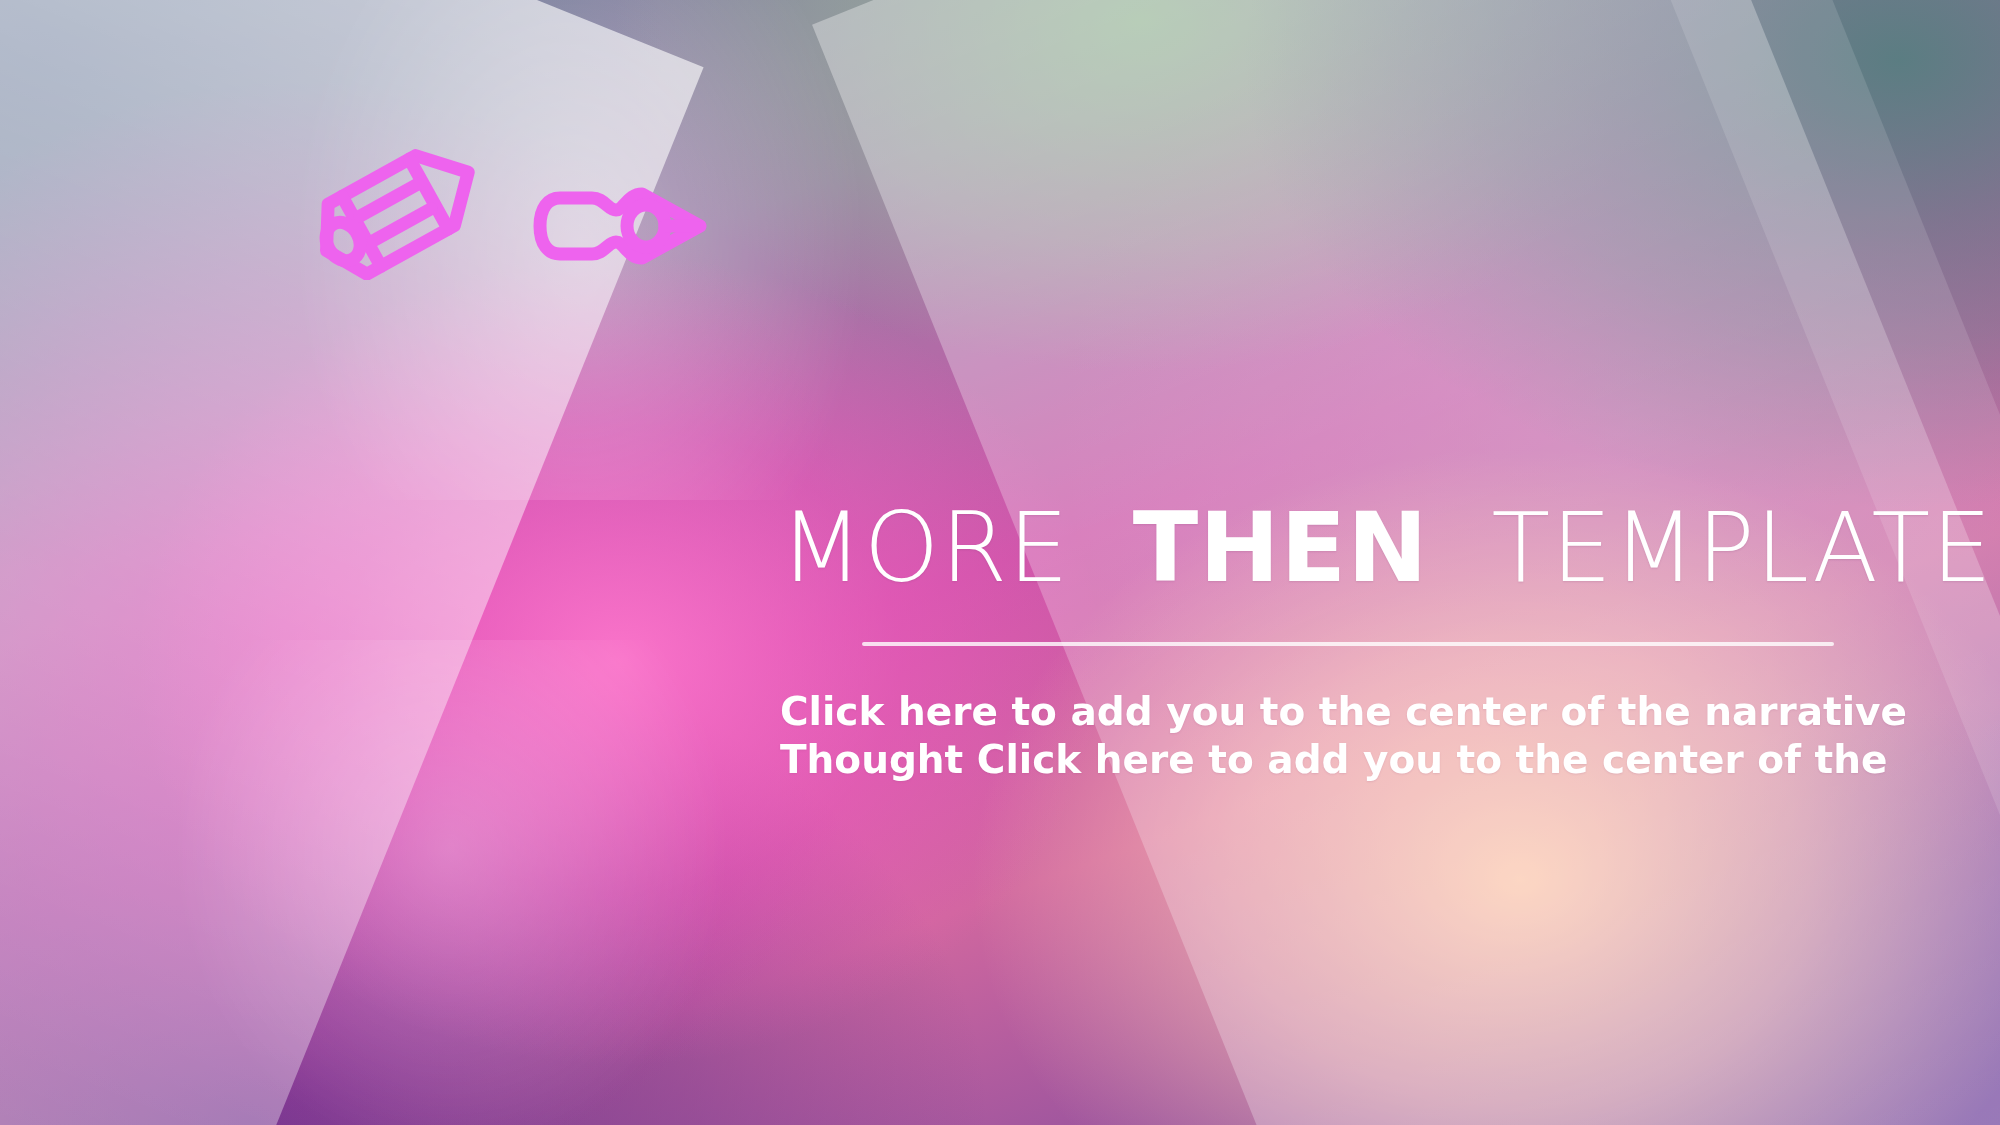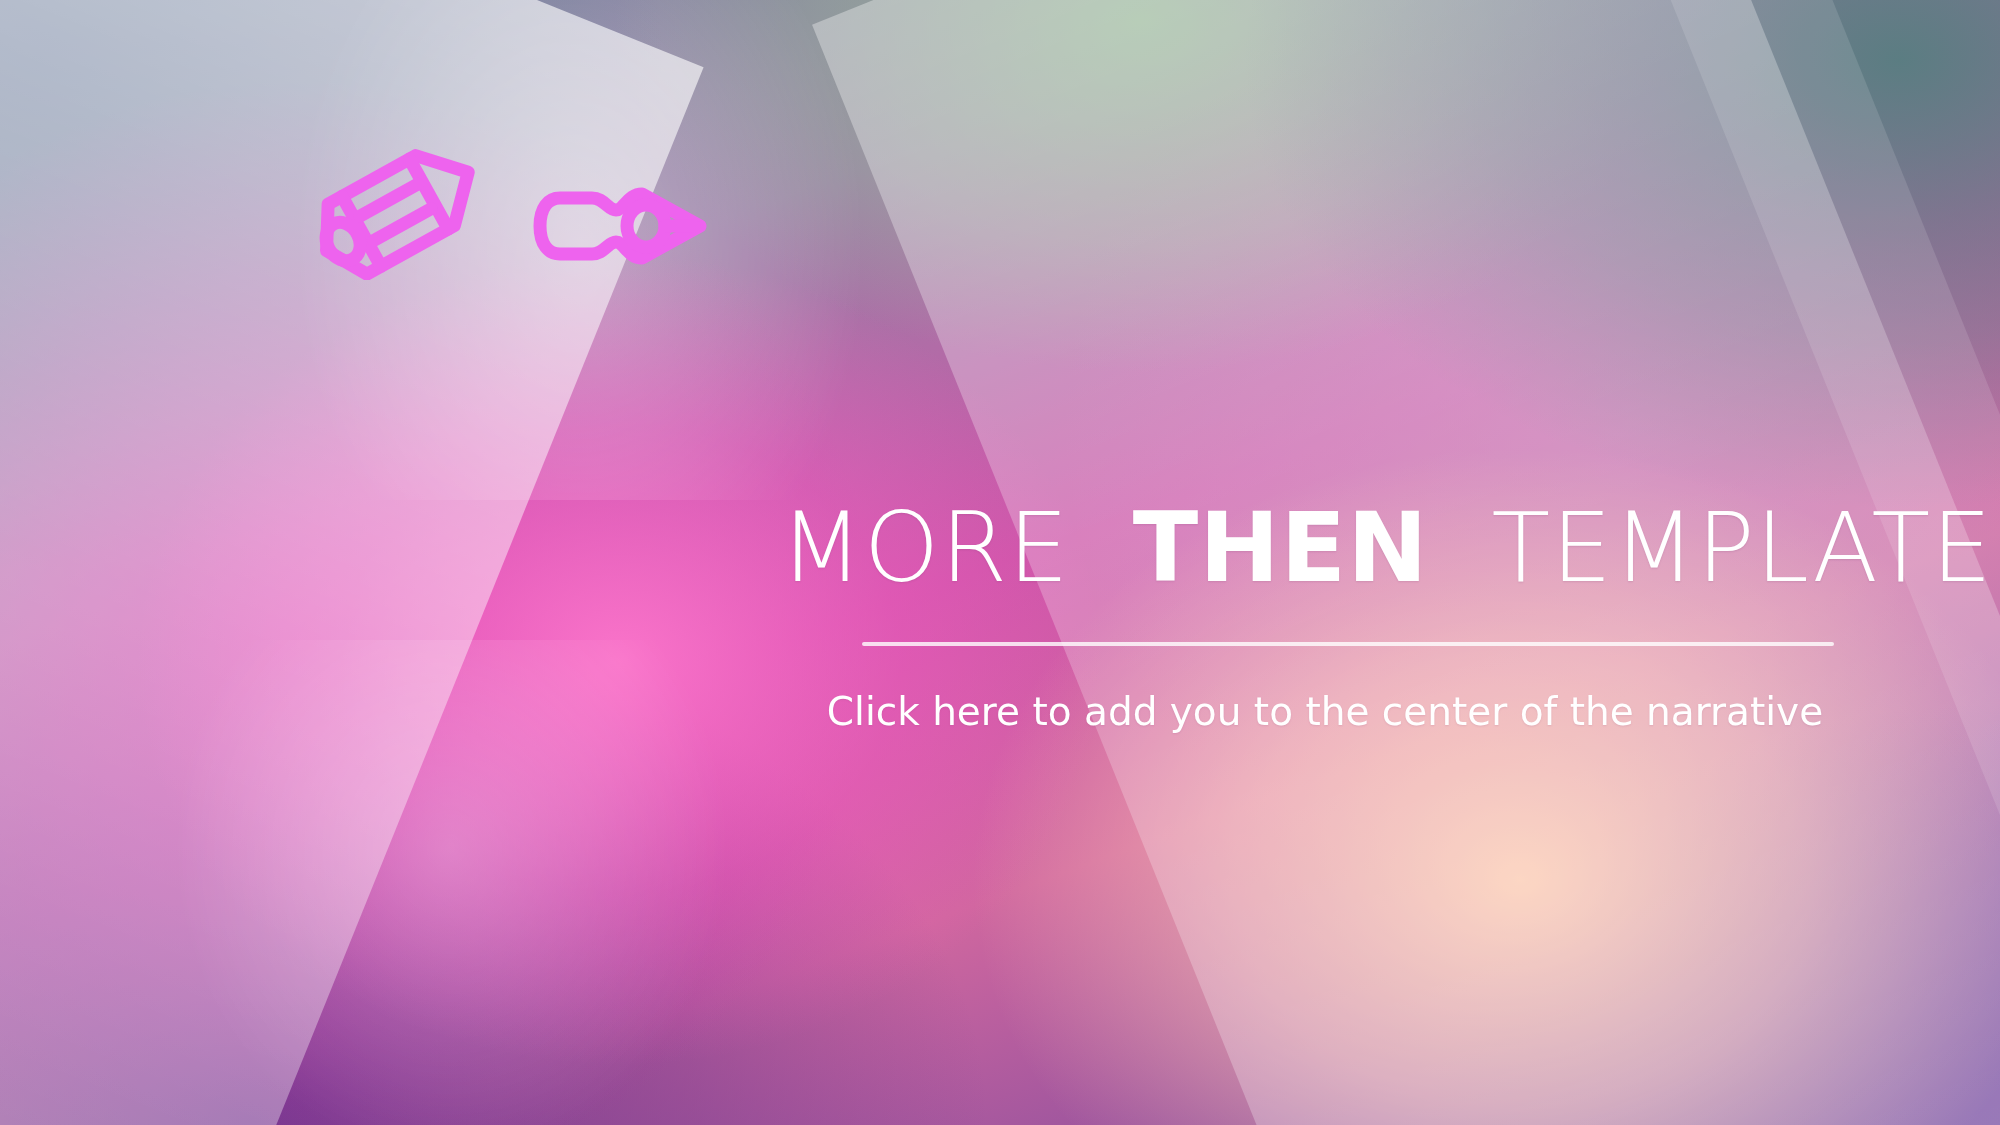--- a/index.html
+++ b/index.html
@@ -125,21 +125,21 @@
     height:4px;
     background:rgba(255,255,255,0.80);
     border-radius:2px;
   }
   #body {
     margin-top:42px;
     color:#ffffff;
     font-size:39px;
     line-height:1.22;
     text-align:center;
-    font-weight:400;
+    font-weight:700;
     text-shadow:0 1px 2px rgba(140,70,120,0.15);
   }
   #body .ln { display:block; white-space:nowrap; }
 </style>
 </head>
 <body>
 
 <div id="slide">
 
   <div class="bg-base"></div>
@@ -194,17 +194,18 @@
   <div id="content">
 
     <div id="title">
       <span class="thin">MORE</span><span class="thin">&nbsp;&nbsp;</span><span class="bold">THEN</span><span class="thin">&nbsp;&nbsp;</span><span class="thin">TEMPLATE</span>
     </div>
 
     <div id="divider"></div>
 
     <div id="body">
       <span class="ln">Click here to add  you to the  center of the  narrative</span>
+      <span class="ln">Thought  Click here to add   you to the  center of the</span>
     </div>
 
   </div>
 
 </div>
 
 </body></html>

